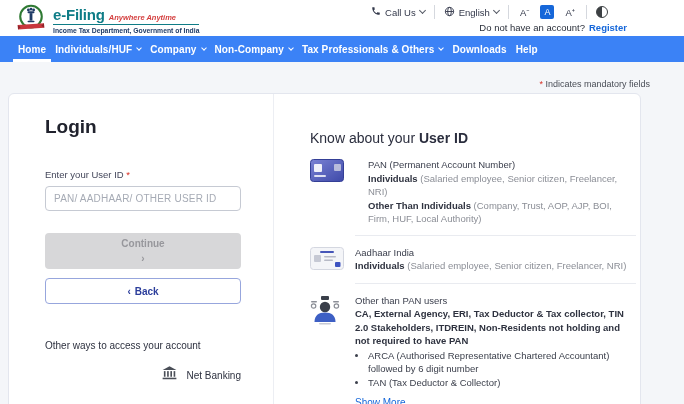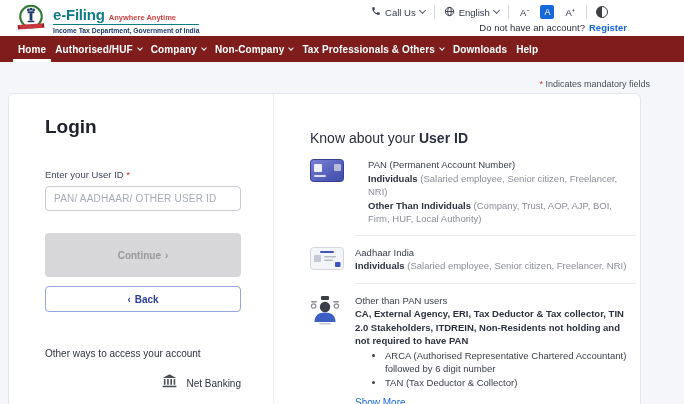--- a/index.html
+++ b/index.html
@@ -13,21 +13,21 @@
 
   
   .header {
     position:absolute; top:0; left:0; width:684px; height:36px;
     background:#ffffff;
   }
   .brand { position:absolute; left:16px; top:3px; display:flex; align-items:center; gap:7px; cursor:pointer; }
   .brand-text { display:flex; flex-direction:column; }
   .brand-row { display:flex; align-items:baseline; gap:4px; border-bottom:1.5px solid #0e7c86; padding-bottom:1px; }
   .brand-name { font-size:15px; font-weight:700; color:#0e7c86; letter-spacing:-0.2px; }
-  .brand-tagline { font-size:7.5px; font-weight:700; color:#d43f3f; }
+  .brand-tagline { font-size:7.5px; font-style:italic; font-weight:700; color:#d43f3f; }
   .brand-subtitle { font-size:6.8px; font-weight:700; color:#1f3b66; margin-top:1.5px; }
 
   .header-controls {
     position:absolute; top:5px; right:76px;
     display:flex; align-items:center; gap:9px;
     font-size:9.5px; color:#33384a;
   }
   .hc-group { display:flex; align-items:center; gap:4px; cursor:pointer; }
   .hc-sep { width:1px; height:14px; background:#d5d8de; }
   .chev {
@@ -47,21 +47,21 @@
   }
   .register-row {
     position:absolute; top:22px; right:57px;
     font-size:9.5px; color:#2a2f3a; display:flex; gap:4px;
   }
   .register-link { color:#1667d9; font-weight:700; cursor:pointer; }
 
   
   .navbar {
     position:absolute; top:36px; left:0; width:684px; height:26px;
-    background:#7f1d1d;
+    background:#3b82f6;
     display:flex; align-items:center; padding-left:18px; column-gap:26px;gap:9px;
   }
   .nav-item {
     position:relative; height:26px; display:flex; align-items:center; gap:5px;
     color:#ffffff; font-size:10px; font-weight:700; letter-spacing:.1px; cursor:pointer; white-space:nowrap;
   }
   .nav-item .chev { border-color:#ffffff; width:4px; height:4px; margin-top:-2px; }
   .nav-item.active::after {
     content:""; position:absolute; left:-5px; right:-5px; bottom:0; height:3px; background:#ffffff;
   }
@@ -91,43 +91,44 @@
     padding:0 8px; font-size:10px; color:#2e3240;
     font-family:"Liberation Sans", sans-serif; outline:none;
   }
   .userid-input::placeholder { color:#a6abb5; letter-spacing:.2px; }
   .btn {
     width:100%; border-radius:4px; font-size:10px; font-weight:700;
     display:flex; align-items:center; justify-content:center; gap:4px;
     font-family:"Liberation Sans", sans-serif; cursor:pointer;
   }
   .btn-continue {
-    margin-top:22px; height:44px; background:#d7d7d9; border:none; color:#97979c;
+    margin-top:22px; height:36px; background:#d7d7d9; border:none; color:#97979c;
     cursor:default;
+    flex-direction:column;
   }
   .btn-back {
     margin-top:9px; height:26px; background:#ffffff; border:1px solid #97a6dd; color:#2c3e9b;
   }
   .other-ways { margin-top:36px; font-size:10px; color:#2e3240; }
   .netbanking-row { margin-top:15px; display:flex; align-items:center; gap:10px; cursor:pointer;justify-content:flex-end; }
   .netbanking-label { font-size:10px; color:#2e3240; }
 
   
   .know-col { flex:1; padding:36px 4px 0 36px; }
   .know-title { font-size:14px; color:#2b2e3e; }
   .know-title b { font-weight:700; }
   .know-item { display:flex; gap:11px; }
   .know-item .icon-box { flex:0 0 34px; padding-top:1px; }
   .know-text { flex:1; font-size:9.5px; line-height:13.5px; color:#3a3e4c; }
   .know-text b { color:#2e323f; font-weight:700; }
   .muted { color:#8b8e96; }
   .know-divider { border:none; border-top:1px solid #e9ebf0; margin:9px 0 10px 45px; }
   .item-1 { margin-top:12px;gap:24px; }
   .bullets { margin:1px 0 0 0; padding-left:13px; }
-  .bullets li { line-height:13.5px; color:#3c404c;margin-left:17px; }
+  .bullets li { line-height:13.5px; color:#3c404c; }
   .show-more { margin-top:7px; font-size:10px; font-weight:400; color:#1667d9; cursor:pointer; display:inline-block; }
 </style>
 </head>
 <body>
 
 <div class="header">
   <div class="brand">
     <span>
       <svg width="30" height="30" viewBox="0 0 32 32">
         <circle cx="16" cy="14.5" r="11.5" fill="#ffffff" stroke="#2f7a33" stroke-width="2.2"></circle>
@@ -187,21 +188,21 @@
     <span>Do not have an account?</span>
     <span class="register-link">Register</span>
   </div>
 </div>
 
 <div class="navbar">
   <span class="nav-item active">
     <span>Home</span>
   </span>
   <span class="nav-item">
-    <span>Authorised/HUF</span>
+    <span>Individuals/HUF</span>
       <span class="chev"></span>
   </span>
   <span class="nav-item">
     <span>Company</span>
       <span class="chev"></span>
   </span>
   <span class="nav-item">
     <span>Non-Company</span>
       <span class="chev"></span>
   </span>

